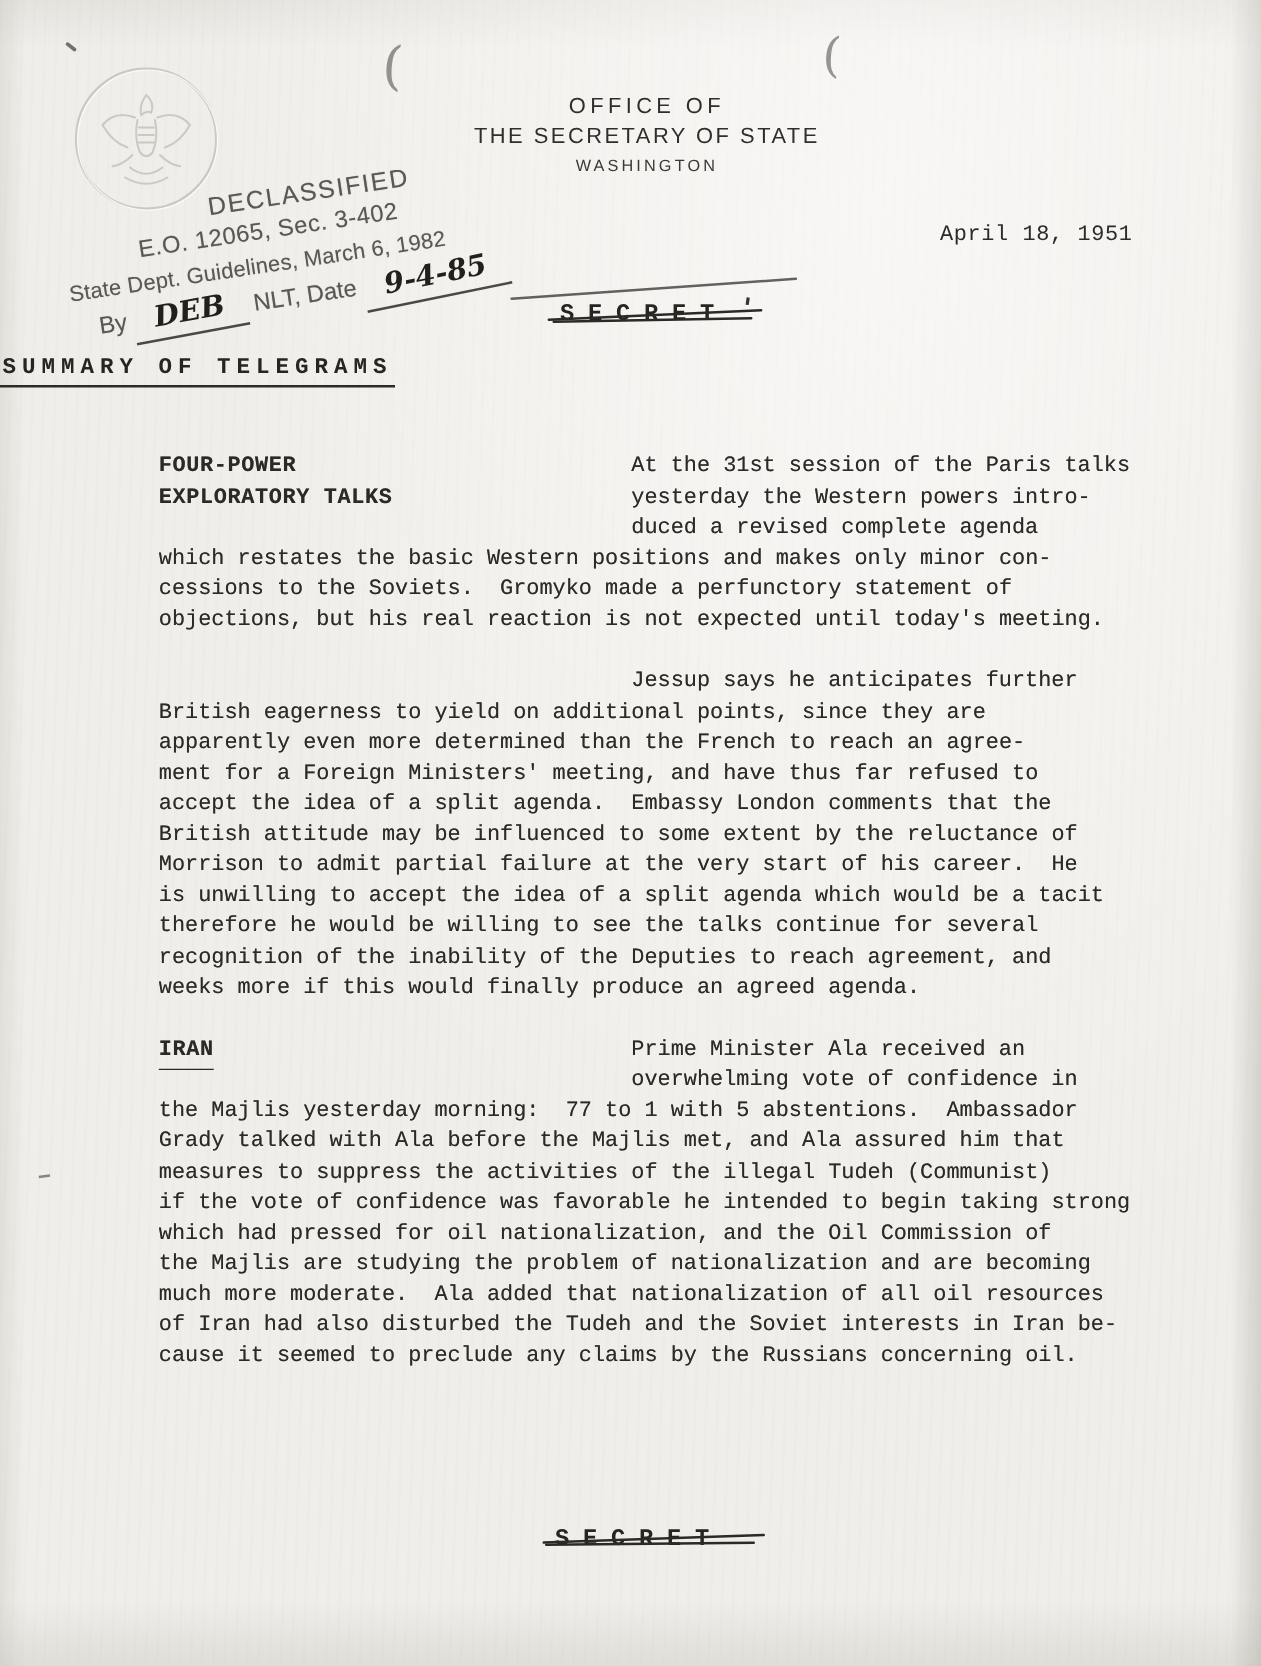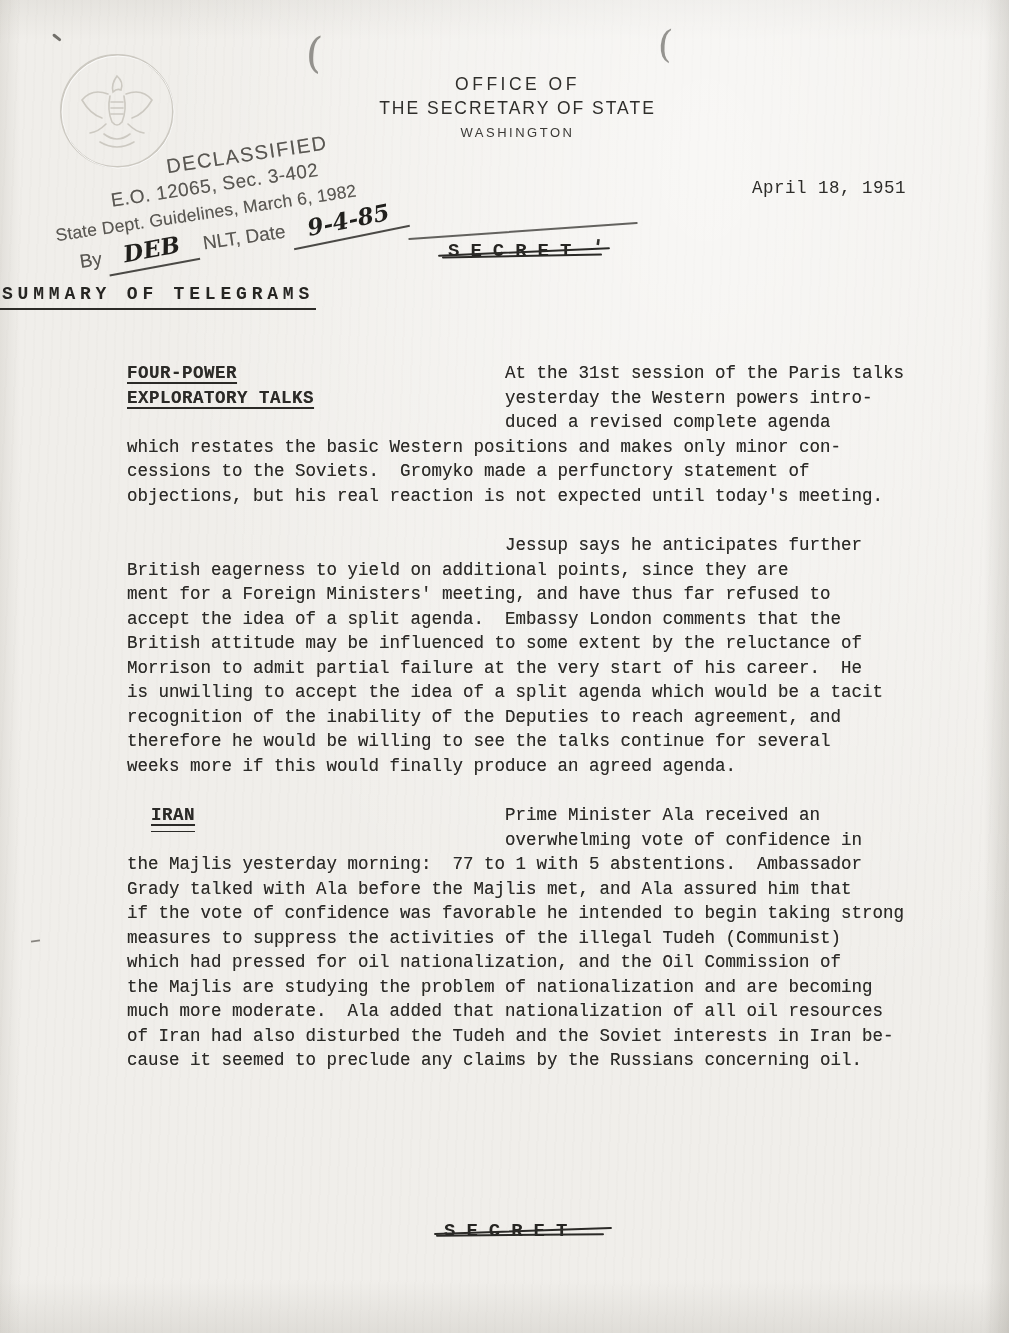--- a/index.html
+++ b/index.html
@@ -71,23 +71,23 @@
   .doc-title-wrap { position:absolute; top:284px; left:0; right:0; }
   .doc-title { display:inline-block; font-size:18px; letter-spacing:4.8px; font-weight:bold;
     border-bottom:2px solid #2c2b28; padding:0 2px 4px 2px; color:#262522; }
   
   .body { position:absolute; left:127px; top:361px; width:798px;
     font-size:17.5px; line-height:24.5px; color:#2b2a27;
     text-shadow:0 0 0.5px rgba(43,42,39,0.55); }
   .sec { position:relative; }
   .sec + .sec { margin-top:25px; }
   .sec-heading { position:absolute; left:0; top:0; font-weight:bold; letter-spacing:0.5px; }
-  .sec-heading .hline { display:block; text-decoration:underline;
+  .sec-heading .hline { display:block; 
     text-decoration-thickness:1.5px; text-underline-offset:4px; width:max-content; }
-  .sec-heading.double .hline { border-bottom:1.5px solid #2b2a27; padding-bottom:3px;margin-left:24px; }
+  .sec-heading.double .hline { border-bottom:1.5px solid #2b2a27; padding-bottom:3px; }
   .line { white-space:pre; }
   .line.indent { padding-left:378px; }
 </style>
 </head>
 <body>
 
 <div class="page">
 
   <div class="seal">
     <svg width="122" height="122" viewBox="0 0 122 122" xmlns="http://www.w3.org/2000/svg">
@@ -156,44 +156,45 @@
           <div class="line">cessions to the Soviets.  Gromyko made a perfunctory statement of</div>
           <div class="line">objections, but his real reaction is not expected until today's meeting.</div>
         </div>
     </section>
 
     <section class="sec">
       <div class="sec-body">
 
       <div class="line indent">Jessup says he anticipates further</div>
           <div class="line">British eagerness to yield on additional points, since they are</div>
+          <div class="line">apparently even more determined than the French to reach an agree-</div>
           <div class="line">ment for a Foreign Ministers' meeting, and have thus far refused to</div>
           <div class="line">accept the idea of a split agenda.  Embassy London comments that the</div>
           <div class="line">British attitude may be influenced to some extent by the reluctance of</div>
           <div class="line">Morrison to admit partial failure at the very start of his career.  He</div>
           <div class="line">is unwilling to accept the idea of a split agenda which would be a tacit</div>
+          <div class="line">therefore he would be willing to see the talks continue for several</div>
           <div class="line">recognition of the inability of the Deputies to reach agreement, and</div>
-          <div class="line">therefore he would be willing to see the talks continue for several</div>
           <div class="line">weeks more if this would finally produce an agreed agenda.</div>
         </div>
     </section>
 
     <section class="sec">
       <div class="sec-heading double">
 
       <span class="hline">IRAN</span>
         </div>
       <div class="sec-body">
 
       <div class="line indent">Prime Minister Ala received an</div>
           <div class="line indent">overwhelming vote of confidence in</div>
           <div class="line">the Majlis yesterday morning:  77 to 1 with 5 abstentions.  Ambassador</div>
           <div class="line">Grady talked with Ala before the Majlis met, and Ala assured him that</div>
+          <div class="line">measures to suppress the activities of the illegal Tudeh (Communist)</div>
           <div class="line">if the vote of confidence was favorable he intended to begin taking strong</div>
-          <div class="line">measures to suppress the activities of the illegal Tudeh (Communist)</div>
           <div class="line">which had pressed for oil nationalization, and the Oil Commission of</div>
           <div class="line">the Majlis are studying the problem of nationalization and are becoming</div>
           <div class="line">much more moderate.  Ala added that nationalization of all oil resources</div>
           <div class="line">of Iran had also disturbed the Tudeh and the Soviet interests in Iran be-</div>
           <div class="line">cause it seemed to preclude any claims by the Russians concerning oil.</div>
         </div>
     </section>
 
   </div>
 

